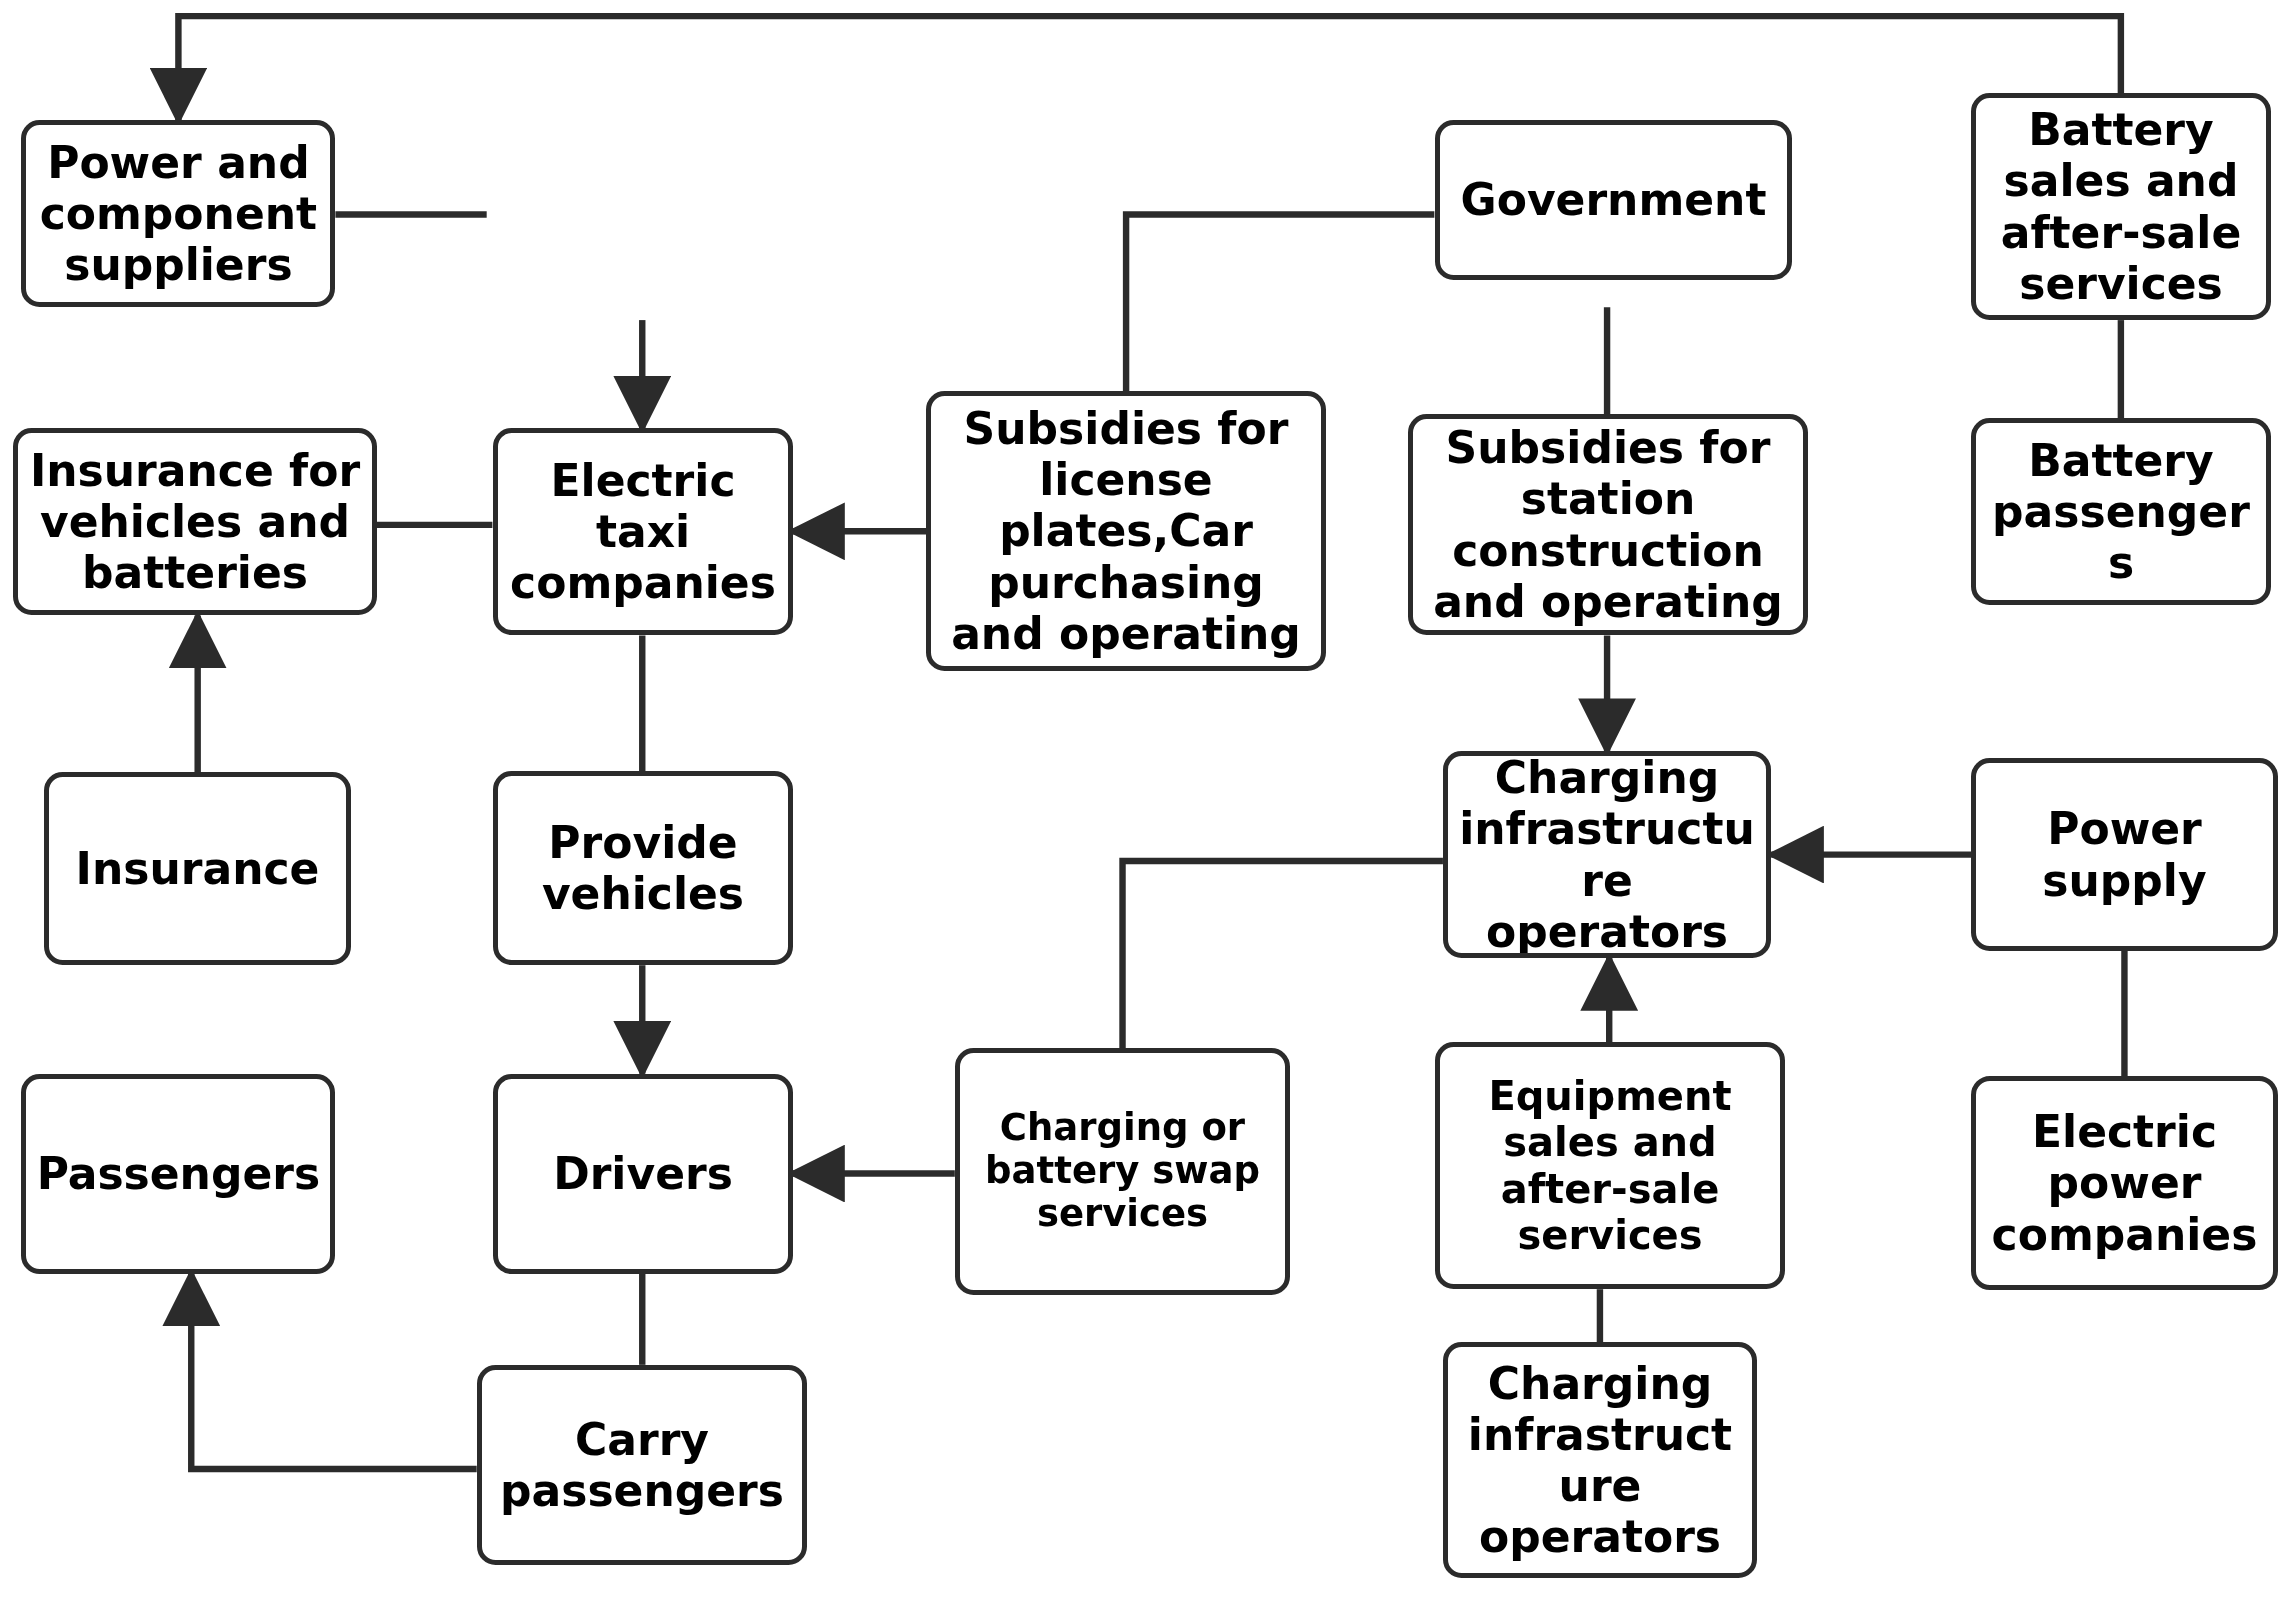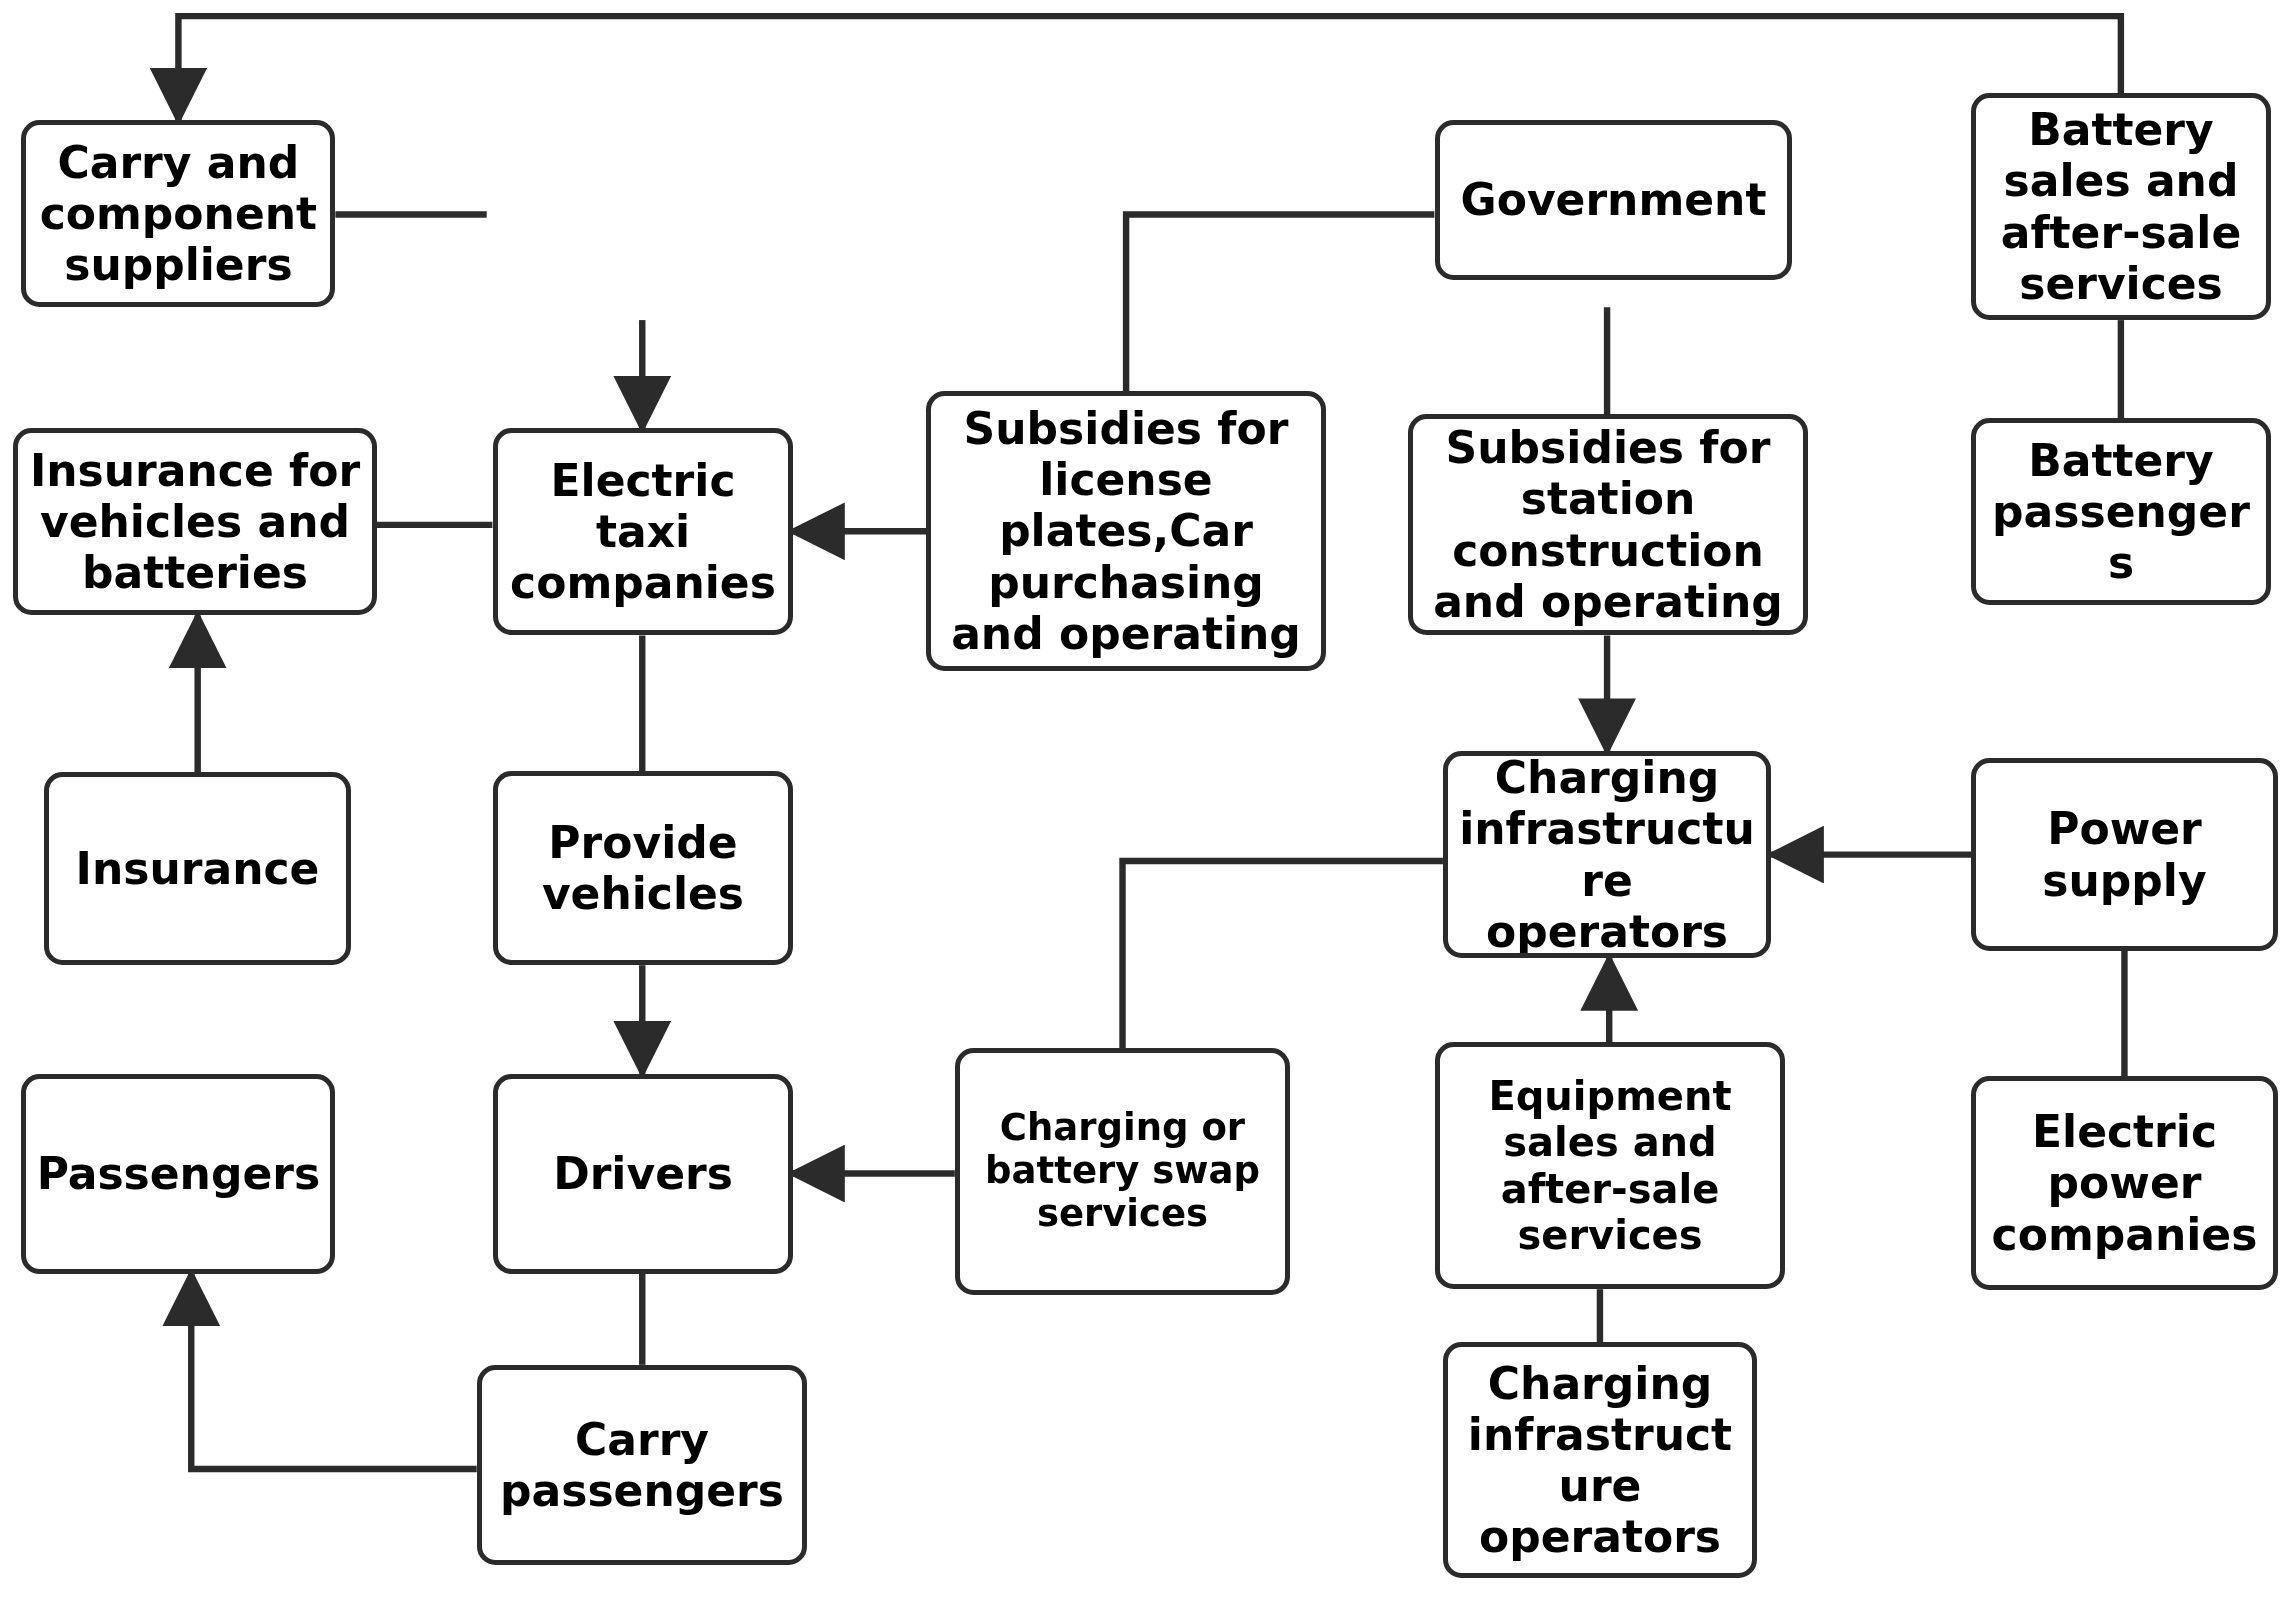--- a/index.html
+++ b/index.html
@@ -103,21 +103,21 @@
       <path d="M 2242,1880 L 2242,1806"></path>
 
       <path d="M 900,1784 L 900,1912"></path>
 
       <path d="M 668,2058 L 268,2058 L 268,1784" marker-end="url(#arrowhead)"></path>
     </g>
   </svg>
 
   <div id="nodes-layer">
     <div class="node" style="left:21.4px; top:120px; width:314px; height:187px; font-size:44px;">
-      <span class="node-label">Carry and component suppliers</span>
+      <span class="node-label">Power and component suppliers</span>
     </div>
 
 
     <div class="node" style="left:1435px; top:120px; width:357px; height:160px; font-size:44px;">
       <span class="node-label">Government</span>
     </div>
 
     <div class="node" style="left:1971px; top:93px; width:300px; height:227px; font-size:44px;">
       <span class="node-label">Battery sales and after-sale services</span>
     </div>
@@ -167,21 +167,21 @@
     </div>
 
     <div class="node" style="left:955px; top:1048px; width:335px; height:247px; font-size:37px;">
       <span class="node-label">Charging or battery swap services</span>
     </div>
 
     <div class="node" style="left:1435px; top:1042px; width:350px; height:247px; font-size:40px;">
       <span class="node-label">Equipment sales and after-sale services</span>
     </div>
 
-    <div class="node" style="left:1971px; top:1076px; width:307px; height:214px; font-size:44px;">
+    <div class="node" style="left:1971px; top:1076px; width:307px; height:214px; font-size:44px;border-radius:19px;">
       <span class="node-label">Electric power companies</span>
     </div>
 
     <div class="node" style="left:477px; top:1365px; width:330px; height:200px; font-size:44px;">
       <span class="node-label">Carry passengers</span>
     </div>
 
     <div class="node" style="left:1443px; top:1342px; width:314px; height:236px; font-size:44px;">
       <span class="node-label">Charging infrastructure operators</span>
     </div>

